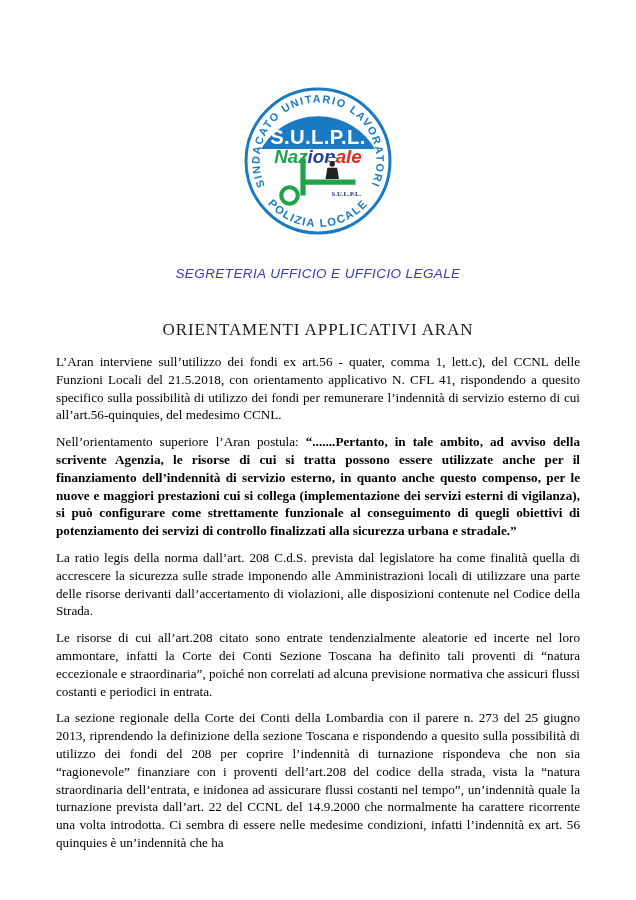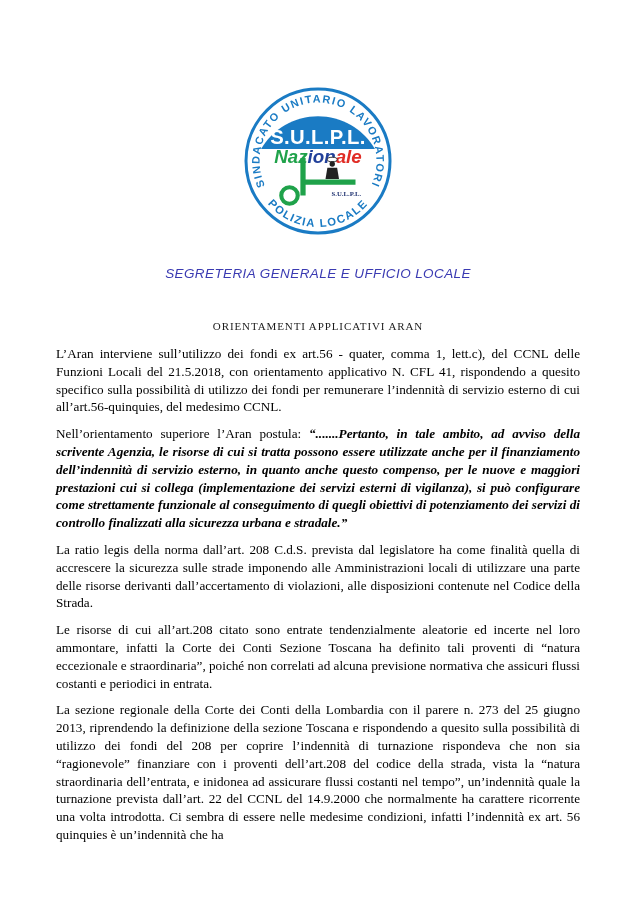--- a/index.html
+++ b/index.html
@@ -27,34 +27,33 @@
     font-style: italic;
     font-weight: 500;
     font-size: 13.5px;
     letter-spacing: 0.4px;
     color: #3a3ab2;
   }
   .doc-title {
     margin-top: 39px;
     text-align: center;
     font-family: "Liberation Serif", serif;
-    font-size: 11px;
+    font-size: 17px;
     letter-spacing: 0.9px;
     color: #1c1c1c;
   }
   .body-text {
     margin-top: 13px;
     font-size: 13.2px;
     line-height: 17.8px;
     color: #000000;
     text-align: justify;
   }
   .body-text p { margin: 0 0 9px 0; }
   .quote {
-    font-style: italic;
     font-weight: bold;
   }
   .arc-text {
     font-family: "Liberation Sans", sans-serif;
     font-weight: bold;
     fill: #1a7bc4;
   }
 </style>
 </head>
 <body>
@@ -93,21 +92,21 @@
         <g>
           <ellipse cx="119" cy="98" rx="6.5" ry="3" fill="#ffffff" stroke="#222222" stroke-width="1.2"></ellipse>
           <circle cx="119" cy="104" r="3.6" fill="#222222"></circle>
           <path d="M 110 124 L 112.5 109 L 125.5 109 L 128 124 Z" fill="#222222"></path>
         </g>
         <text x="118" y="147" font-family="Liberation Serif, serif" font-weight="bold" font-size="9" fill="#1c2f6e">S.U.L.P.L.</text>
       </g>
     </svg>
   </div>
 
-  <div class="subtitle">SEGRETERIA GENERALE E UFFICIO LOCALE</div>
+  <div class="subtitle">SEGRETERIA UFFICIO E UFFICIO LEGALE</div>
 
   <div class="doc-title">ORIENTAMENTI APPLICATIVI ARAN</div>
 
   <div class="body-text">
     <p>L’Aran interviene sull’utilizzo dei fondi ex art.56 - quater, comma 1, lett.c), del CCNL delle Funzioni Locali del 21.5.2018, con orientamento applicativo N. CFL 41, rispondendo a quesito specifico sulla possibilità di utilizzo dei fondi per remunerare l’indennità di servizio esterno di cui all’art.56-quinquies, del medesimo CCNL.</p>
     <p><span>Nell’orientamento superiore l’Aran postula: </span><span class="quote">“.......Pertanto, in tale ambito, ad avviso della scrivente Agenzia, le risorse di cui si tratta possono essere utilizzate anche per il finanziamento dell’indennità di servizio esterno, in quanto anche questo compenso, per le nuove e maggiori prestazioni cui si collega (implementazione dei servizi esterni di vigilanza), si può configurare come strettamente funzionale al conseguimento di quegli obiettivi di potenziamento dei servizi di controllo finalizzati alla sicurezza urbana e stradale.”</span></p>
     <p>La ratio legis della norma dall’art. 208 C.d.S. prevista dal legislatore ha come finalità quella di accrescere la sicurezza sulle strade imponendo alle Amministrazioni locali di utilizzare una parte delle risorse derivanti dall’accertamento di violazioni, alle disposizioni contenute nel Codice della Strada.</p>
     <p>Le risorse di cui all’art.208 citato sono entrate tendenzialmente aleatorie ed incerte nel loro ammontare, infatti la Corte dei Conti Sezione Toscana ha definito tali proventi di “natura eccezionale e straordinaria”, poiché non correlati ad alcuna previsione normativa che assicuri flussi costanti e periodici in entrata.</p>
     <p>La sezione regionale della Corte dei Conti della Lombardia con il parere n. 273 del 25 giugno 2013, riprendendo la definizione della sezione Toscana e rispondendo a quesito sulla possibilità di utilizzo dei fondi del 208 per coprire l’indennità di turnazione rispondeva che non sia “ragionevole” finanziare con i proventi dell’art.208 del codice della strada, vista la “natura straordinaria dell’entrata, e inidonea ad assicurare flussi costanti nel tempo”, un’indennità quale la turnazione prevista dall’art. 22 del CCNL del 14.9.2000 che normalmente ha carattere ricorrente una volta introdotta. Ci sembra di essere nelle medesime condizioni, infatti l’indennità ex art. 56 quinquies è un’indennità che ha</p>
   </div>

